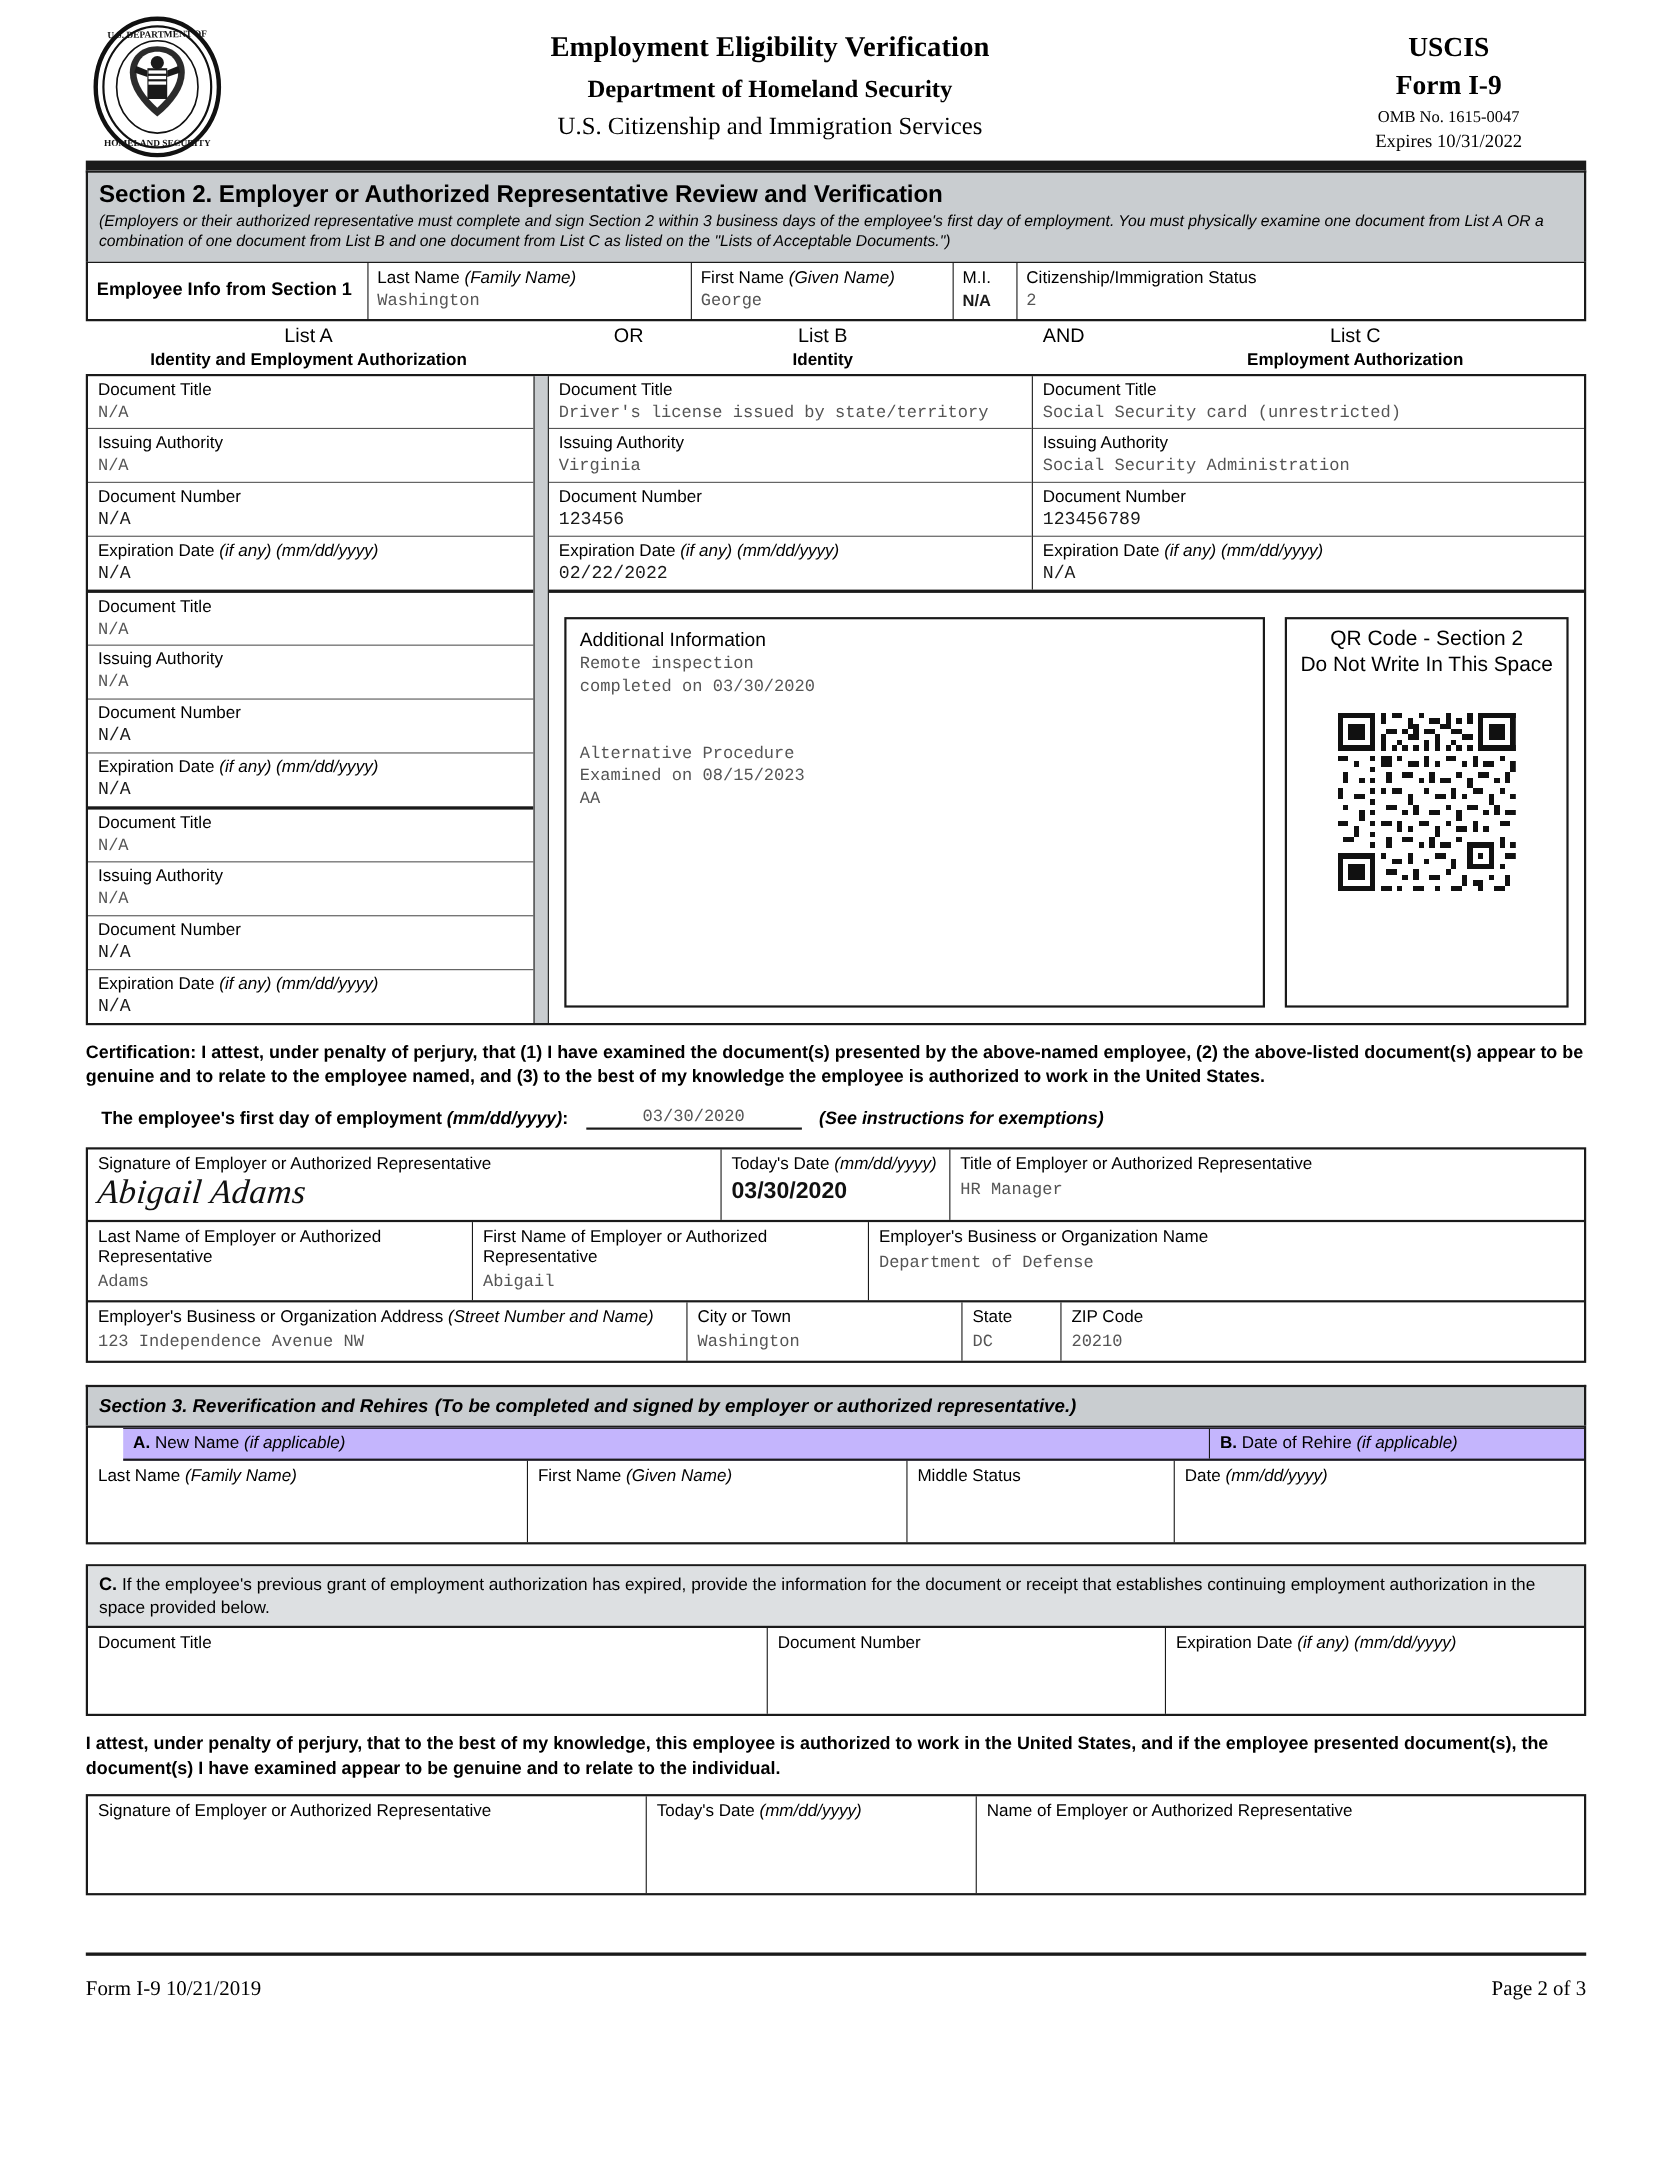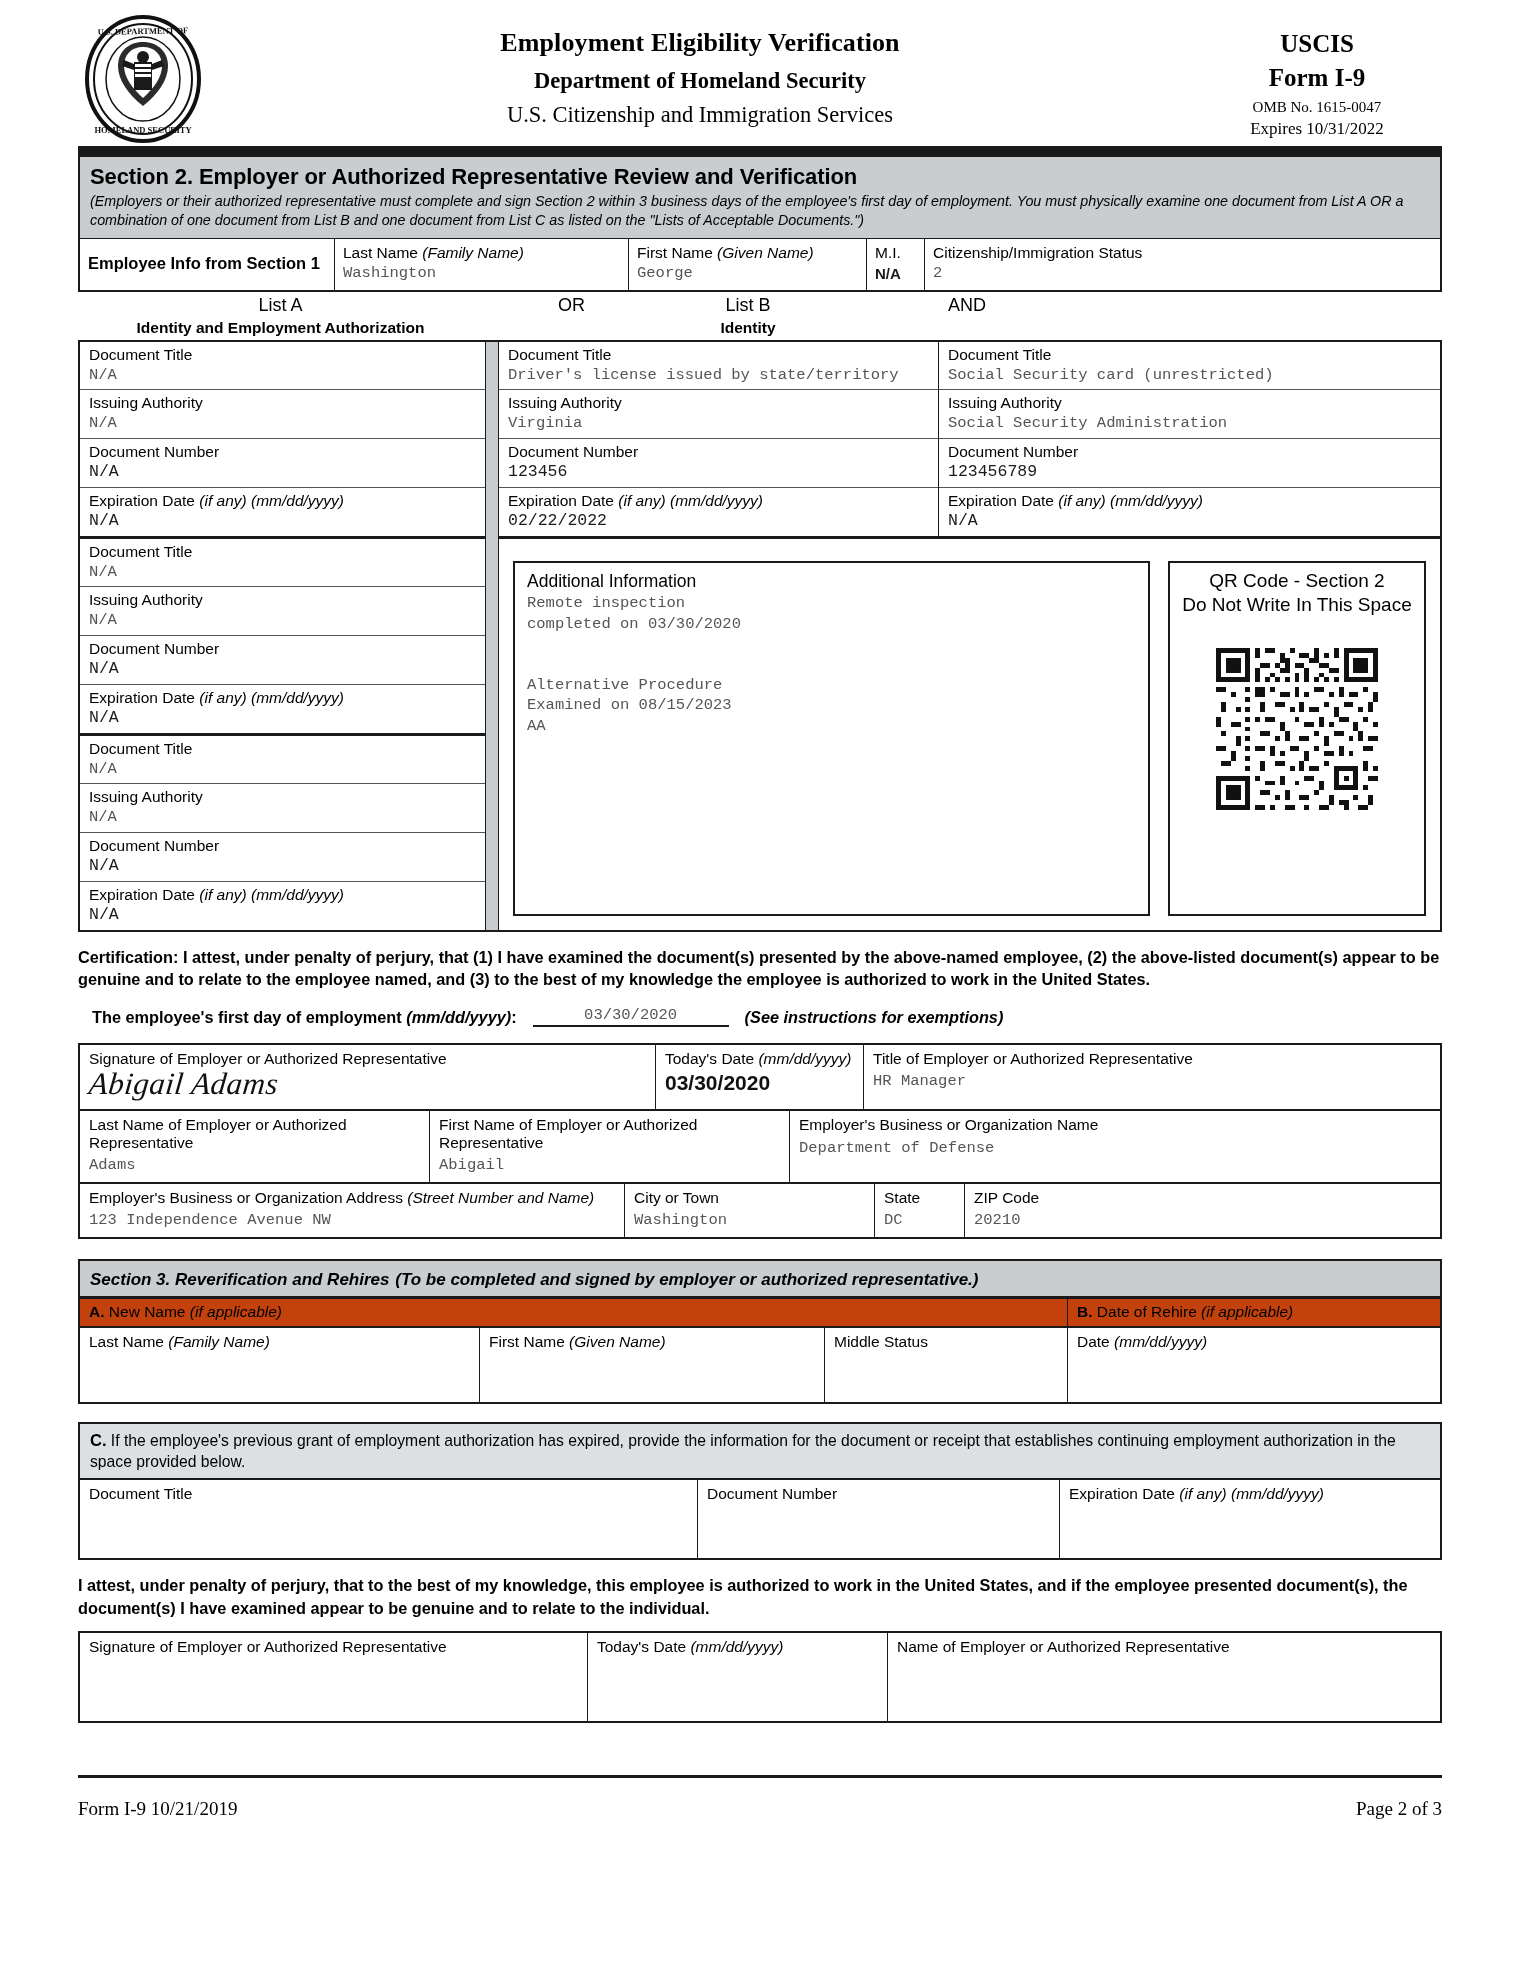--- a/index.html
+++ b/index.html
@@ -126,21 +126,21 @@
 
   
   .sec3-banner {
     margin-top:20px;
     background:#c9cdd0; border:2px solid #1a1a1a; border-bottom:none;
     padding:5px 10px 6px 10px;
   }
   .sec3-title { font-size:21px; font-weight:bold; }
   .sec3-title span { font-size:17px; font-weight:bold; font-style:italic; }
   .s3box { border:2px solid #1a1a1a; }
-  .s3ab { display:flex; background:#c2410c; border-bottom:2px solid #1a1a1a; border-top:1px solid #1a1a1a; }
+  .s3ab { display:flex; background:#c4b5fd; border-bottom:2px solid #1a1a1a; border-top:1px solid #1a1a1a;margin-left:32px; }
   .s3ab div { padding:4px 9px 5px 9px; font-size:15.5px; }
   .s3ab .aa { width:988px; border-right:1px solid #1a1a1a; }
   .s3ab .bb { flex:1; }
   .s3ab b { font-weight:bold; }
   .s3ab i { font-style:italic; }
   .s3names { display:flex; height:74px; }
   .s3names div { border-right:1px solid #1a1a1a; padding:5px 9px; font-size:15.5px; }
   .s3names div:last-child { border-right:none; }
   .s3n1 { width:400px; }
   .s3n2 { width:345px; }
@@ -239,20 +239,24 @@
     <div class="lh" style="left:0; width:405px;">
       <div class="a">List A</div>
       <div class="b">Identity and Employment Authorization</div>
     </div>
     <div class="lh-or" style="left:480px;">OR</div>
     <div class="lh" style="left:560px; width:220px;">
       <div class="a">List B</div>
       <div class="b">Identity</div>
     </div>
     <div class="lh-and" style="left:870px;">AND</div>
+    <div class="lh" style="right:0; width:420px;">
+      <div class="a">List C</div>
+      <div class="b">Employment Authorization</div>
+    </div>
   </div>
 
   <div class="docgrid">
 
     <div class="colA">
 
       <div class="blk">
         <div class="fld">
           <div class="lbl">Document Title</div>
           <div class="val">N/A</div>

